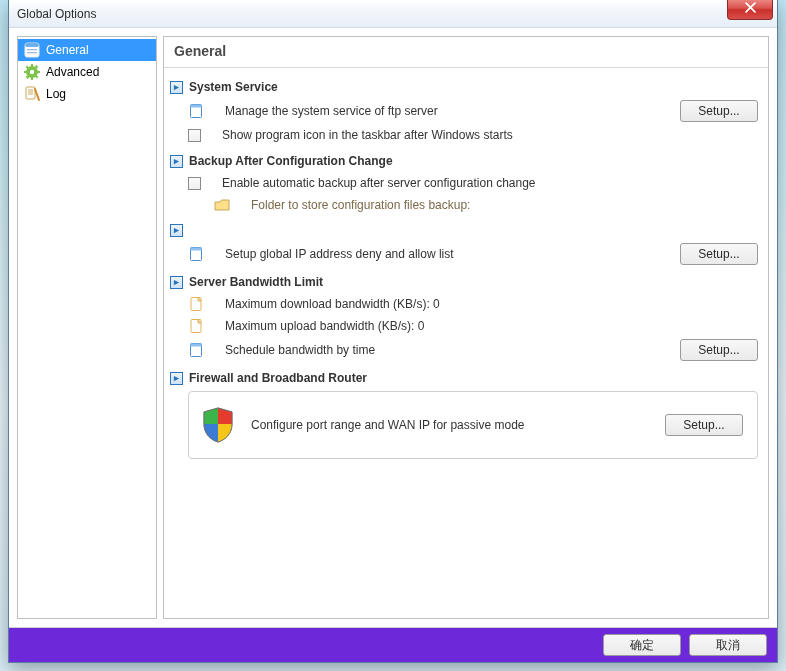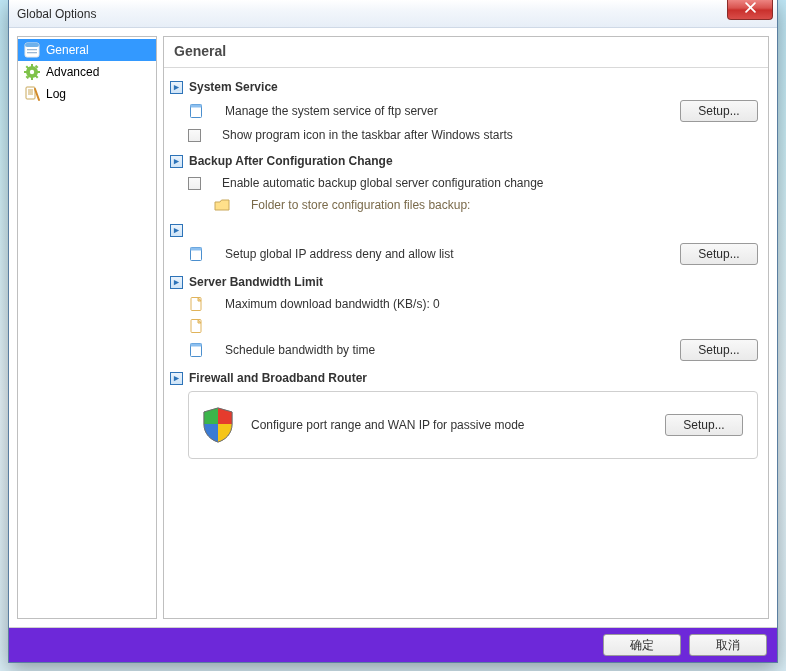--- a/index.html
+++ b/index.html
@@ -235,21 +235,21 @@
         <div class="sec-head">
           <span class="arrow">
               <svg viewBox="0 0 8 8">
                 <path d="M1 1 L7 4 L1 7 Z" fill="#2d73b8"></path>
               </svg>
             </span>
           <span>Backup After Configuration Change</span>
         </div>
         <div class="row">
           <span class="chk"></span>
-          <span class="txt">Enable automatic backup global server configuration change</span>
+          <span class="txt">Enable automatic backup after server configuration change</span>
         </div>
         <div class="row sub">
           <span class="ico">
               <svg viewBox="0 0 16 16">
                 <path d="M1 5 h5 l1.5 -2 H15 v10 H1 Z" fill="#ffe08a" stroke="#c9a85b"></path>
               </svg>
             </span>
           <span class="txt">Folder to store configuration files backup:</span>
         </div>
 
@@ -288,20 +288,21 @@
             </span>
           <span class="txt">Maximum download bandwidth (KB/s): 0</span>
         </div>
         <div class="row">
           <span class="ico">
               <svg viewBox="0 0 16 16">
                 <rect x="3" y="1.5" width="10" height="13" rx="1" fill="#fff" stroke="#e0b35a"></rect>
                 <path d="M10 1.5 L13 5 L10 5 Z" fill="#f4dca4" stroke="#e0b35a"></path>
               </svg>
             </span>
+          <span class="txt">Maximum upload bandwidth (KB/s): 0</span>
         </div>
         <div class="row">
           <span class="ico">
               <svg viewBox="0 0 16 16">
                 <rect x="2.5" y="1.5" width="11" height="13" rx="1" fill="#fff" stroke="#4b8fce"></rect>
                 <rect x="2.5" y="1.5" width="11" height="3" fill="#8cbfef"></rect>
               </svg>
             </span>
           <span class="txt">Schedule bandwidth by time</span>
           <button class="btn-setup">Setup...</button>

